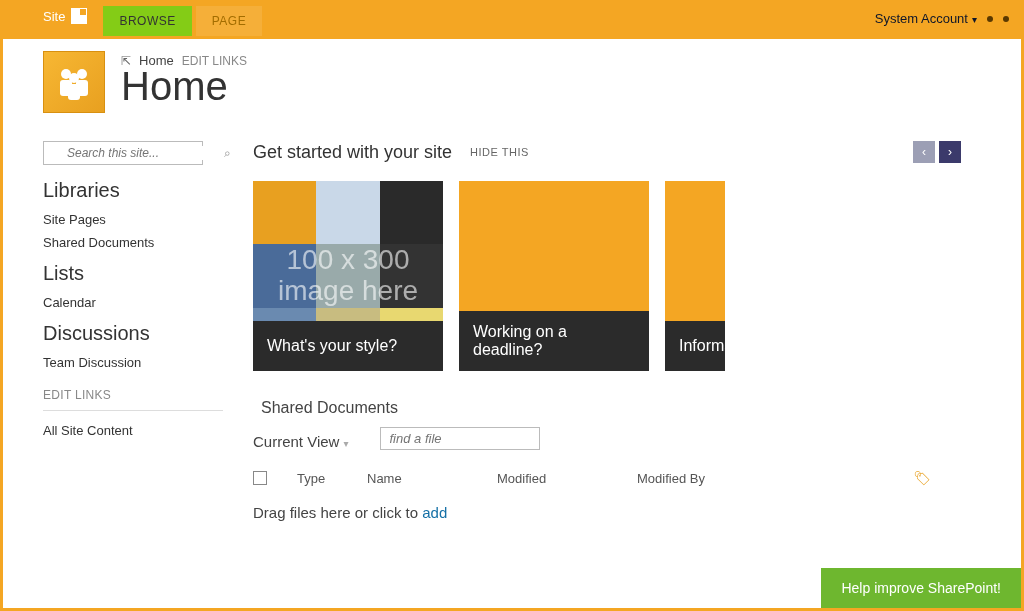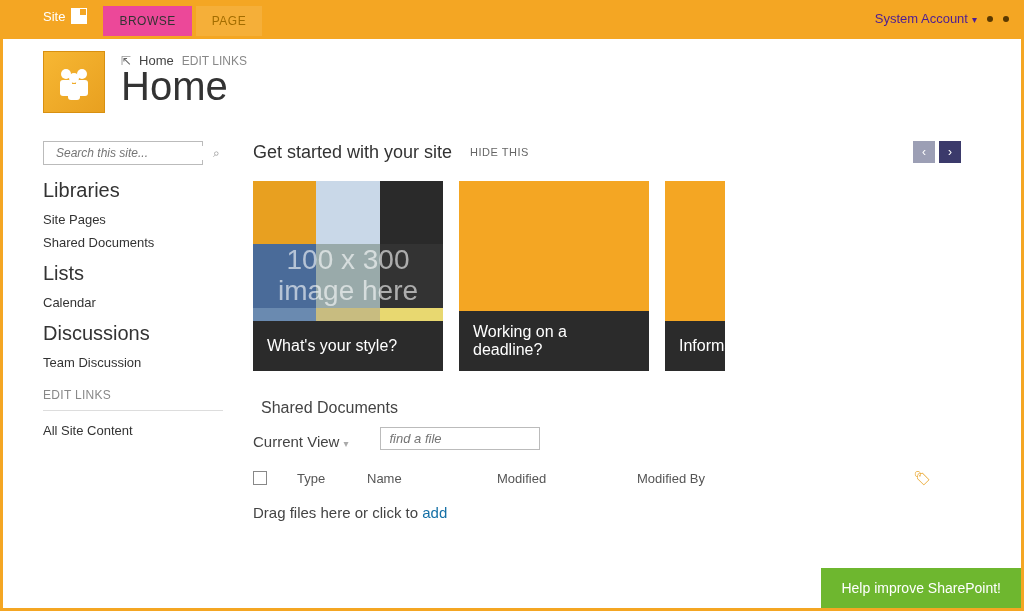--- a/index.html
+++ b/index.html
@@ -5,42 +5,42 @@
     * { margin: 0; padding: 0; box-sizing: border-box; font-family: "Segoe UI", "Segoe UI Light", Arial, sans-serif; }
     body { background: #f4a623; width: 1024px; height: 611px; overflow: hidden; }
     .frame { background: #fff; margin: 3px; height: 605px; position: relative; }
 
     
     .ribbon { background: #f4a623; height: 36px; display: flex; align-items: center; gap: 0; padding-left: 40px; position: relative; }
     .ribbon .site-label { color: #fff; font-size: 13px; margin: 0 6px 10px 0; }
     .ribbon .edit-icon { width: 16px; height: 16px; background: #fff; margin: 0 16px 10px 0; display: inline-block; position: relative; }
     .ribbon .edit-icon::after { content: ""; position: absolute; right: 1px; top: 1px; width: 6px; height: 6px; background: #f4a623; }
     .tab { padding: 8px 16px; font-size: 12px; letter-spacing: 0.5px; cursor: pointer; }
-    .tab.active { background: #ec4899; color: #333; }
+    .tab.active { background: #84cc16; color: #333; }
     .tab.inactive { background: rgba(255,255,255,0.1); color: #a36d00; margin-left: 4px; }
-    .ribbon-right { position: absolute; right: 12px; top: 8px; display: flex; align-items: center; gap: 10px; color: #4c1d95; font-size: 13px; }
+    .ribbon-right { position: absolute; right: 12px; top: 8px; display: flex; align-items: center; gap: 10px; color: #0f172a; font-size: 13px; }
     .ribbon-right .caret { font-size: 10px; margin-left: 4px; }
     .dot { width: 6px; height: 6px; background: #5a3900; border-radius: 50%; }
 
     
     .header { display: flex; align-items: flex-start; padding: 12px 0 0 40px; gap: 16px; }
     .logo { width: 62px; height: 62px; background: linear-gradient(135deg, #f7b733, #e8a020); border: 1px solid #d89010; display: flex; align-items: center; justify-content: center; }
     .logo svg { fill: #fff; }
     .header-text { padding-top: 2px; }
     .breadcrumb { display: flex; align-items: center; gap: 8px; font-size: 13px; color: #444; }
     .breadcrumb .share-icon { font-size: 12px; color: #666; }
     .breadcrumb .edit-links { color: #888; font-size: 12px; }
     .page-title { font-size: 40px; font-weight: 200; color: #333; margin-top: -4px; }
 
     
     .body { display: flex; padding: 28px 0 0 40px; gap: 30px; }
 
     
     .sidebar { width: 180px; flex-shrink: 0; }
-    .search-box { width: 160px; height: 24px; border: 1px solid #bbb; display: flex; align-items: center; padding: 0 12px; margin-bottom: 14px; }
+    .search-box { width: 160px; height: 24px; border: 1px solid #bbb; display: flex; align-items: center; padding: 0 23px; margin-bottom: 14px; }
     .search-box input { border: none; outline: none; font-style: italic; color: #888; font-size: 12px; flex: 1; }
     .search-box .mag { color: #999; font-size: 12px; }
     .nav-heading { font-size: 20px; font-weight: 300; color: #333; margin: 8px 0 6px; }
     .nav-item { font-size: 13px; color: #333; padding: 4px 0; cursor: pointer; }
     .nav-edit { font-size: 12px; color: #888; margin: 14px 0 8px; letter-spacing: 0.3px; }
     .nav-divider { border-top: 1px solid #ddd; margin: 4px 0 8px; }
 
     
     .main { flex: 1; padding-right: 20px; }
     .get-started-row { display: flex; align-items: center; gap: 18px; margin-bottom: 18px; }

